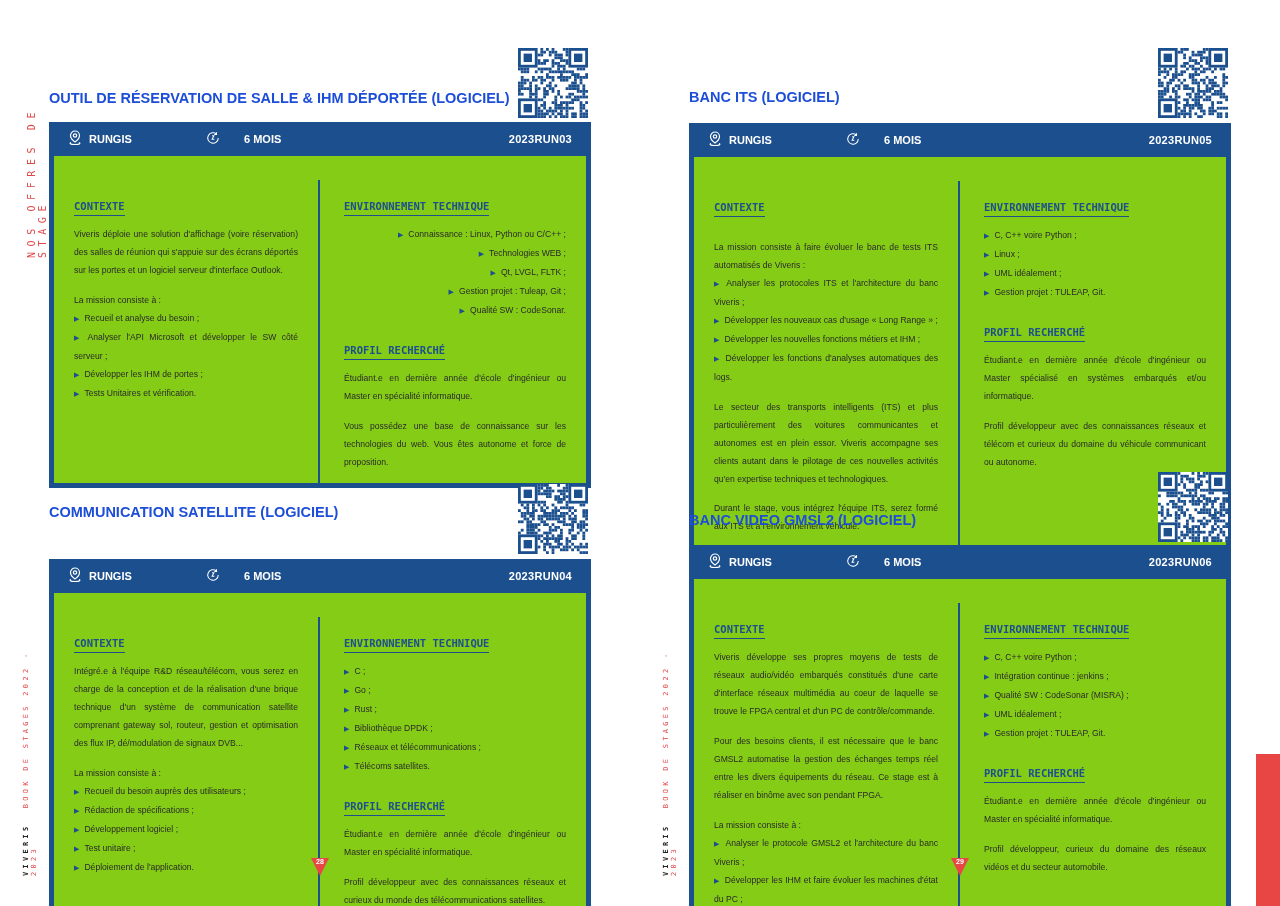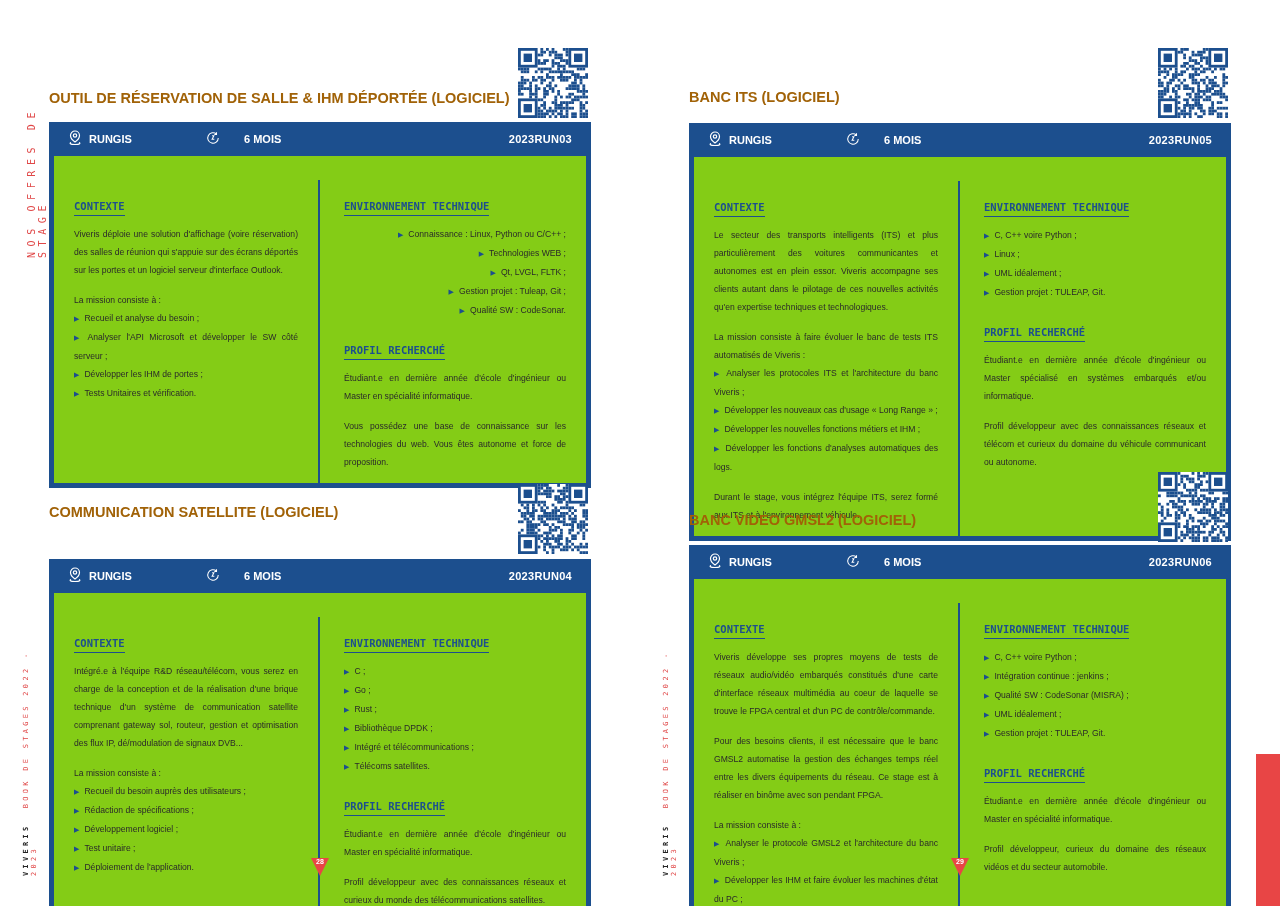--- a/index.html
+++ b/index.html
@@ -12,21 +12,21 @@
     color: #e04848;
   }
   .side-top { left: 26px; top: 46px; height: 212px; font-size: 10px; letter-spacing: 5.6px; }
   .side-bottom { top: 648px; height: 228px; font-size: 7px; letter-spacing: 3.3px; }
   .side-bottom .brand { color: #222; font-weight: bold; }
   .side-bottom .rest { color: #e04848; }
 
   .card { position: absolute; width: 542px; }
   .card-title {
     position: absolute; left: 0; font-family: "Liberation Sans", sans-serif;
-    font-weight: bold; font-size: 14.5px; color: #a16207; white-space: nowrap;
+    font-weight: bold; font-size: 14.5px; color: #1d4ed8; white-space: nowrap;
   }
   .qr {
     position: absolute; width: 70px; height: 70px; background: #fff;
   }
   .qr svg { width: 70px; height: 70px; display: block; }
 
   .frame {
     position: absolute; left: 0; width: 542px; border: 5px solid #1c4f8e; border-top: none;
     background: #84cc16;
   }
@@ -665,28 +665,28 @@
                 <path d="M7 5.5h2l-2 4h2.5"></path>
               </svg></span>
           <span>6 MOIS</span>
         </span>
         <span class="ref">2023RUN05</span>
       </div>
       <div class="cols">
         <div class="col left">
           <div class="sec-h">CONTEXTE</div>
           <div class="txt">
-            <p>Le secteur des transports intelligents (ITS) et plus particulièrement des voitures communicantes et autonomes est en plein essor. Viveris accompagne ses clients autant dans le pilotage de ces nouvelles activités qu'en expertise techniques et technologiques.</p>
             <p style="margin-top:11.8px">
               <span style="display:block">La mission consiste à faire évoluer le banc de tests ITS automatisés de Viveris :</span>
               <span class="li">Analyser les protocoles ITS et l'architecture du banc Viveris ;</span>
                 <span class="li">Développer les nouveaux cas d'usage « Long Range » ;</span>
                 <span class="li">Développer les nouvelles fonctions métiers et IHM ;</span>
                 <span class="li">Développer les fonctions d'analyses automatiques des logs.</span>
             </p>
+            <p>Le secteur des transports intelligents (ITS) et plus particulièrement des voitures communicantes et autonomes est en plein essor. Viveris accompagne ses clients autant dans le pilotage de ces nouvelles activités qu'en expertise techniques et technologiques.</p>
             <p>Durant le stage, vous intégrez l'équipe ITS, serez formé aux ITS et à l'environnement véhicule.</p>
           </div>
         </div>
         <div class="col right">
           <div class="sec-h">ENVIRONNEMENT TECHNIQUE</div>
           <div class="txt" style="text-align:left">
               <span class="li">C, C++ voire Python ;</span>
               <span class="li">Linux ;</span>
               <span class="li">UML idéalement ;</span>
               <span class="li">Gestion projet : TULEAP, Git.</span>
@@ -1005,21 +1005,21 @@
 
           </div>
         </div>
         <div class="col right">
           <div class="sec-h">ENVIRONNEMENT TECHNIQUE</div>
           <div class="txt" style="text-align:left">
               <span class="li">C ;</span>
               <span class="li">Go ;</span>
               <span class="li">Rust ;</span>
               <span class="li">Bibliothèque DPDK ;</span>
-              <span class="li">Intégré et télécommunications ;</span>
+              <span class="li">Réseaux et télécommunications ;</span>
               <span class="li">Télécoms satellites.</span>
             </div>
           <div class="gap"></div>
           <div class="sec-h">PROFIL RECHERCHÉ</div>
           <div class="txt">
               <p>Étudiant.e en dernière année d'école d'ingénieur ou Master en spécialité informatique.</p>
               <p>Profil développeur avec des connaissances réseaux et curieux du monde des télécommunications satellites.</p>
             </div>
         </div>
       </div>

